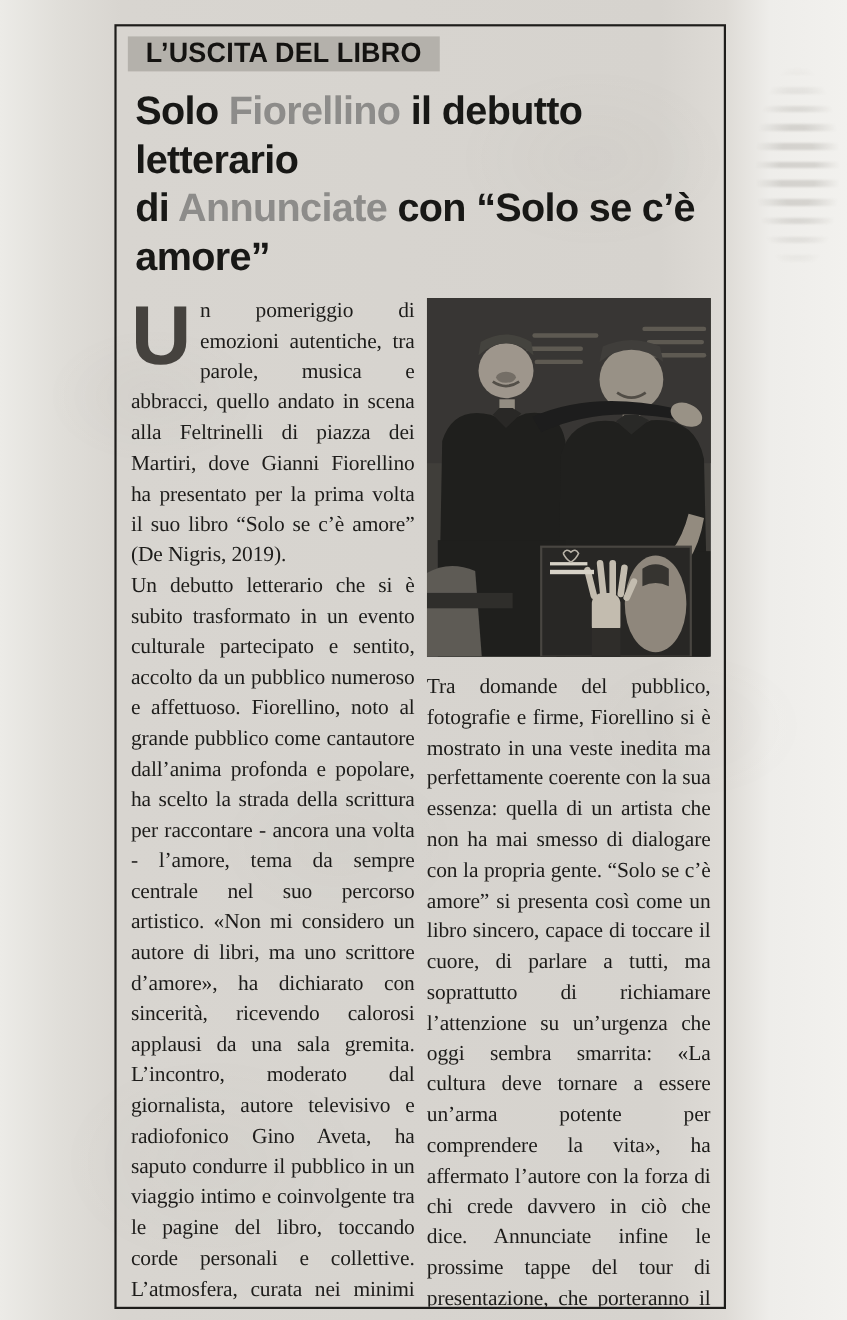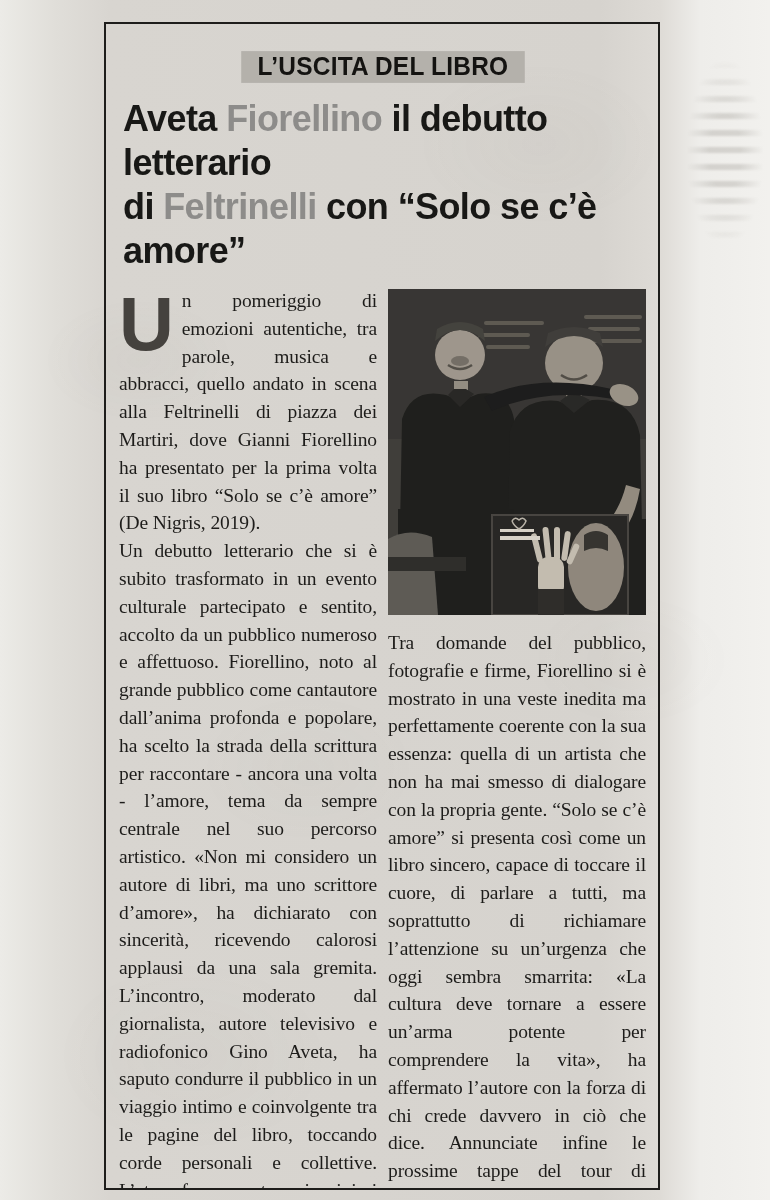--- a/index.html
+++ b/index.html
@@ -27,21 +27,21 @@
     background:repeating-linear-gradient(
       180deg, transparent 0 4px, rgba(130,126,118,.55) 4px 10px, transparent 10px 17px);
     -webkit-mask-image:radial-gradient(closest-side, #000 40%, transparent 100%);
             mask-image:radial-gradient(closest-side, #000 40%, transparent 100%);
   }
   .article{
     position:absolute;left:104px;top:22px;width:556px;height:1168px;
     border:2px solid #1e1d1b;box-sizing:border-box;
     padding:8px 12px 6px 13px;overflow:hidden;
   }
-  .kicker-row{text-align:center;margin-top:20px;}
+  .kicker-row{text-align:left;margin-top:2px;}
   .kicker{
     display:inline-block;background:#b4b1ab;color:#141311;
     font-family:"Liberation Sans", sans-serif;font-weight:bold;
     font-size:24px;line-height:27px;padding:1px 16px 2px;
     letter-spacing:.2px;transform:scale(1.02,1.06);
   }
   .headline{
     margin:15px 2px 0 4px;font-family:"Liberation Sans", sans-serif;
     font-weight:bold;font-size:36px;line-height:44px;letter-spacing:-.6px;
     color:#181816;
@@ -72,22 +72,22 @@
   <div class="grain"></div>
   <div class="bleed"></div>
 
   <div class="article">
 
     <div class="kicker-row">
       <span class="kicker">L’USCITA DEL LIBRO</span>
     </div>
 
     <div class="headline">
-      <div><span>Aveta </span><span class="muted">Fiorellino</span><span> il debutto letterario</span></div>
-      <div><span>di </span><span class="muted">Feltrinelli</span><span> con “Solo se c’è amore”</span></div>
+      <div><span>Solo </span><span class="muted">Fiorellino</span><span> il debutto letterario</span></div>
+      <div><span>di </span><span class="muted">Annunciate</span><span> con “Solo se c’è amore”</span></div>
     </div>
 
     <div class="columns">
 
       <div class="col">
         <p class="body-text"><span class="dropcap">U</span><span>n pomeriggio di emozioni autentiche, tra parole, musica e abbracci, quello andato in scena alla Feltrinelli di piazza dei Martiri, dove Gianni Fiorellino ha presentato per la prima volta il suo libro “Solo se c’è amore” (De Nigris, 2019).</span></p>
         <p class="body-text">Un debutto letterario che si è subito trasformato in un evento culturale partecipato e sentito, accolto da un pubblico numeroso e affettuoso. Fiorellino, noto al grande pubblico come cantautore dall’anima profonda e popolare, ha scelto la strada della scrittura per raccontare - ancora una volta - l’amore, tema da sempre centrale nel suo percorso artistico. «Non mi considero un autore di libri, ma uno scrittore d’amore», ha dichiarato con sincerità, ricevendo calorosi applausi da una sala gremita. L’incontro, moderato dal giornalista, autore televisivo e radiofonico Gino Aveta, ha saputo condurre il pubblico in un viaggio intimo e coinvolgente tra le pagine del libro, toccando corde personali e collettive. L’atmosfera, curata nei minimi dettagli, ha restituito tutta la forza comunicativa del progetto: non un semplice libro, ma un messaggio.</p>
 
       </div>
 

